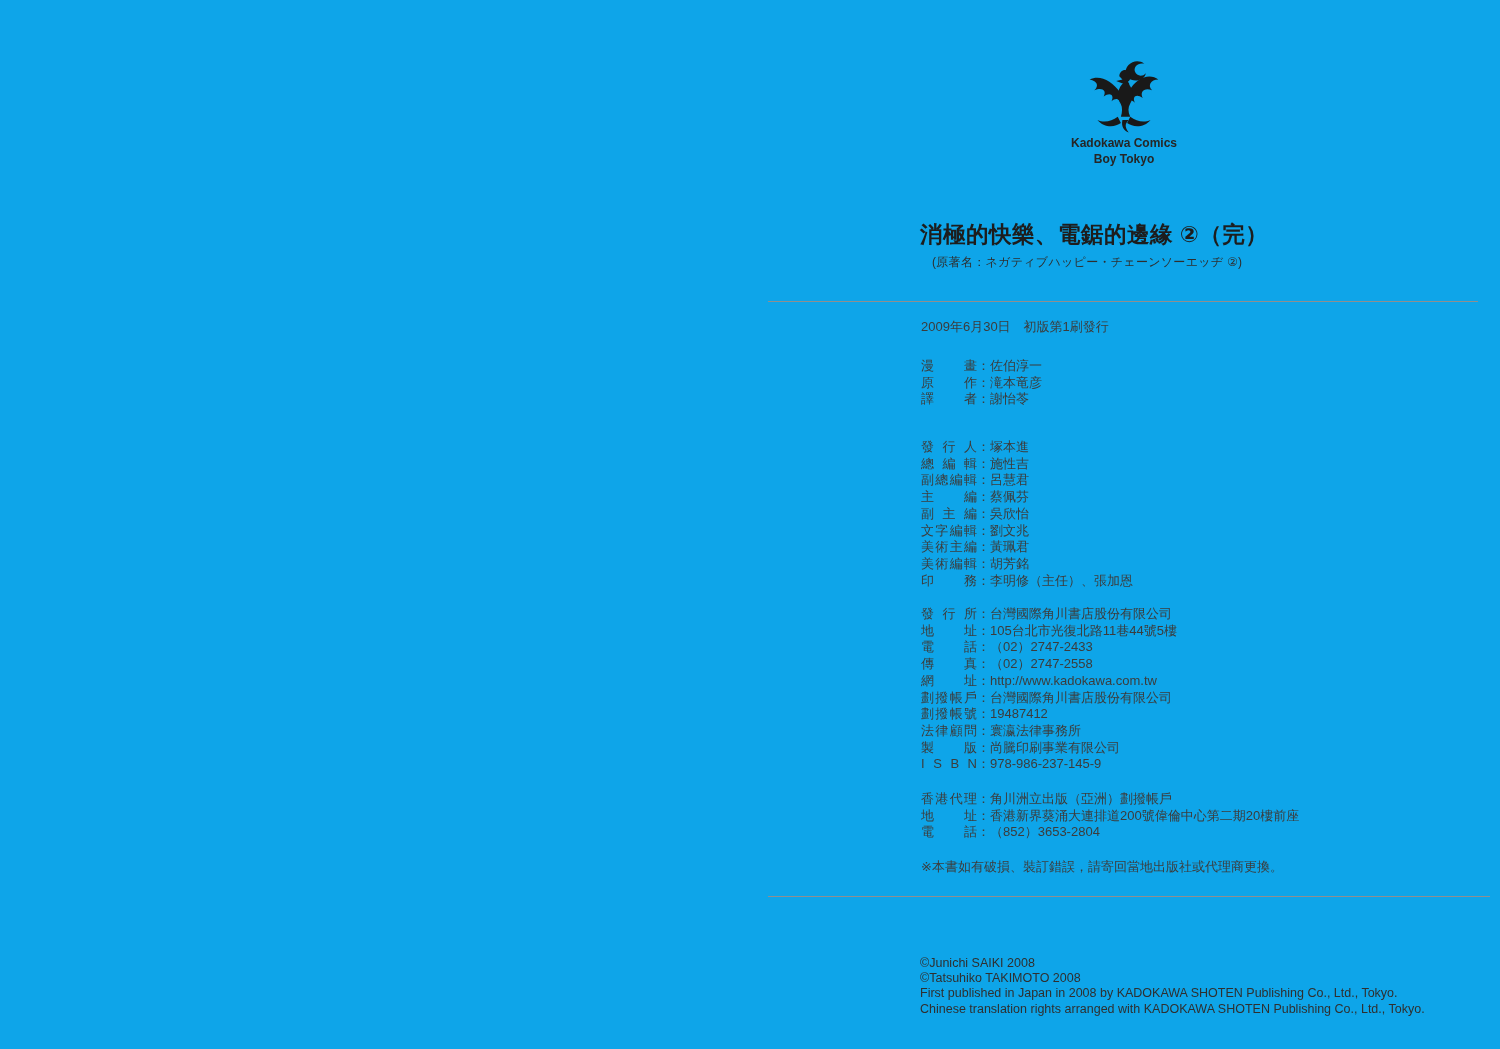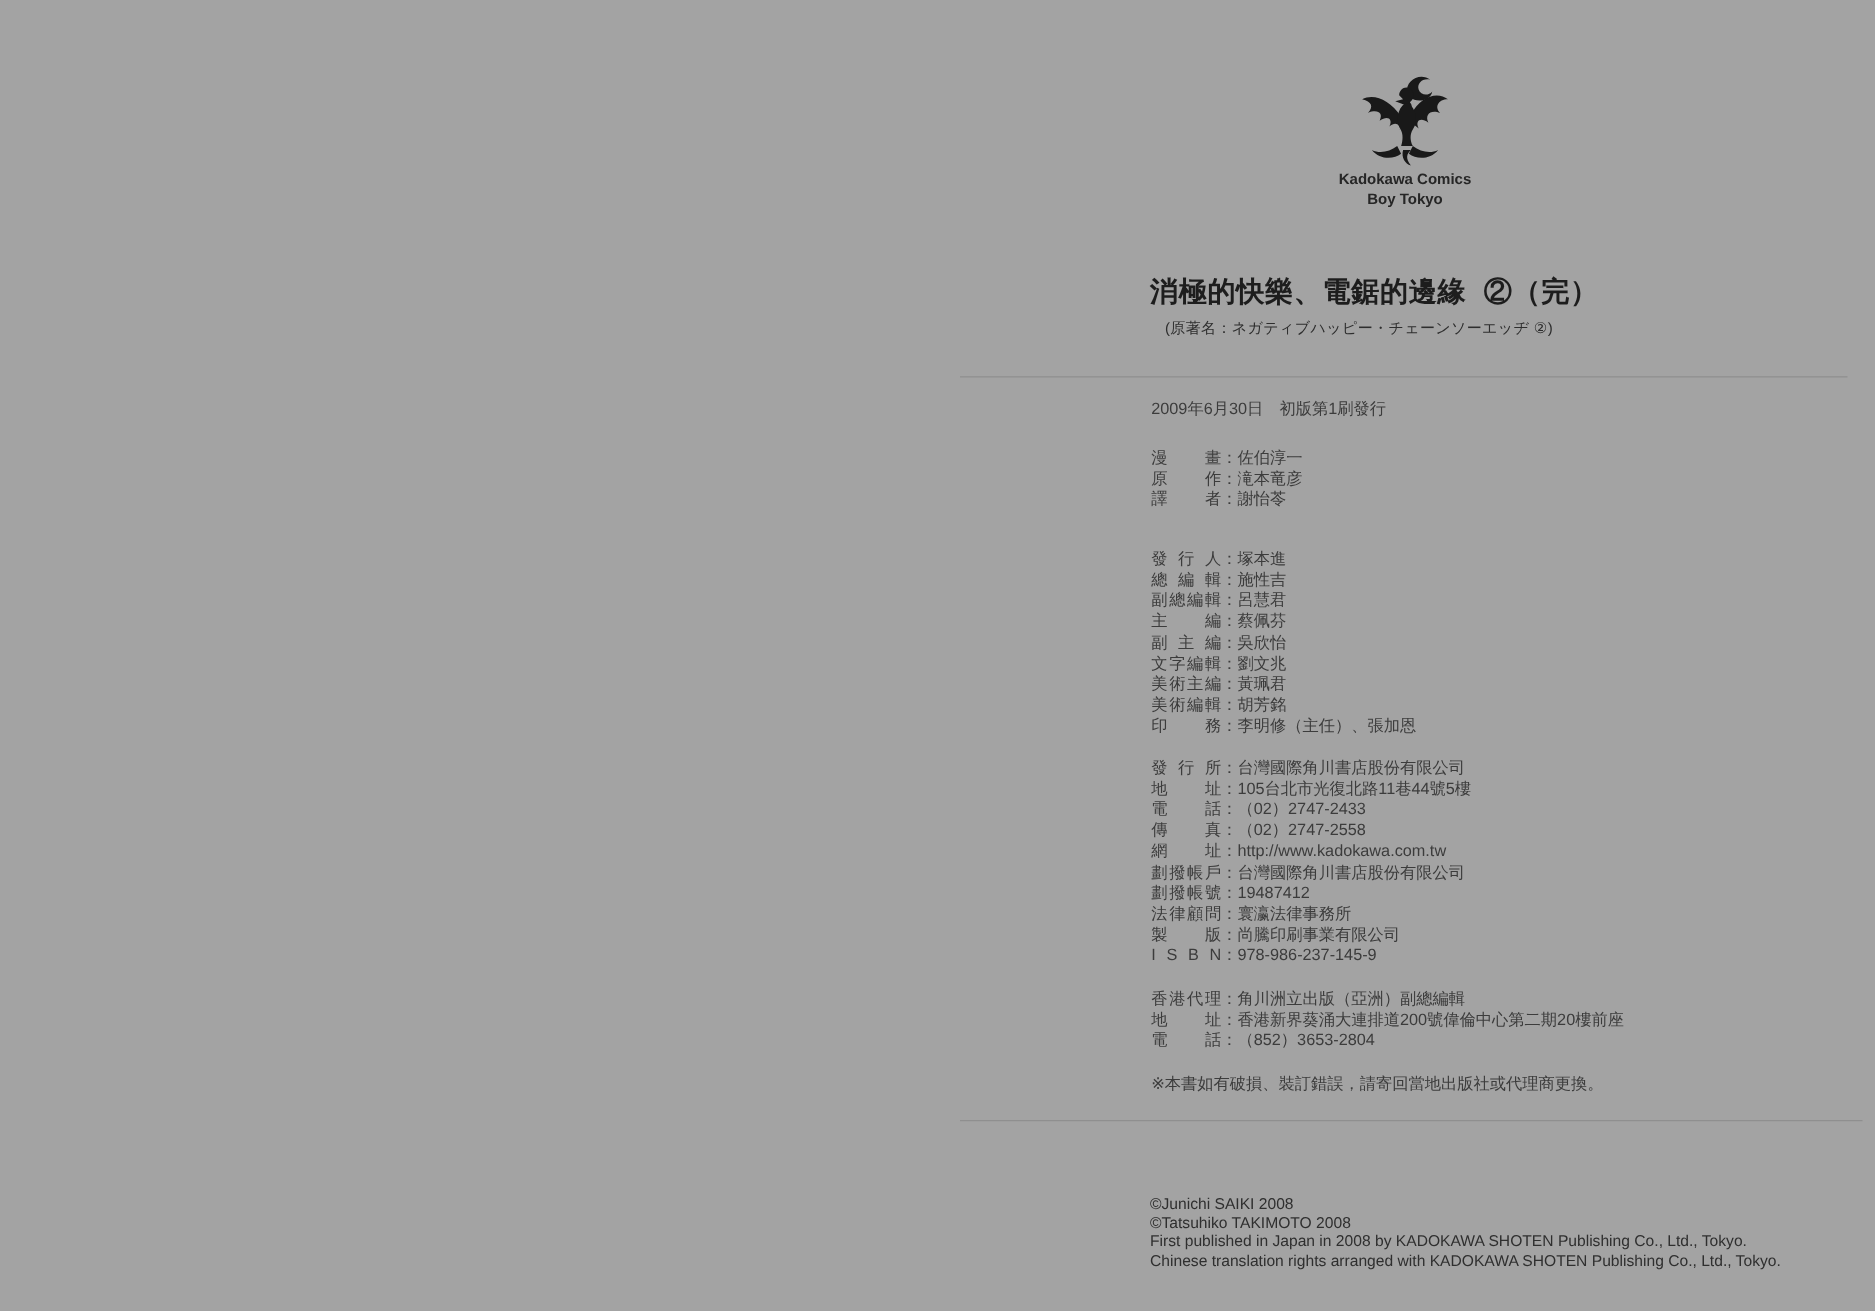--- a/index.html
+++ b/index.html
@@ -3,30 +3,30 @@
 <meta charset="utf-8">
 <style>
   html,body{margin:0;padding:0;}
   body{
     width:1500px;height:1049px;
     background:#fdfdfd;
     font-family:"Liberation Sans","DejaVu Sans",sans-serif;
     color:#3c3c3c;
     -webkit-font-smoothing:antialiased;
   }
-  .page{position:relative;width:1500px;height:1049px;overflow:hidden;background:#a3a3a3;}
+  .page{position:relative;width:1500px;height:1049px;overflow:hidden;background:#0ea5e9;}
 
   
   .logo-wrap{position:absolute;left:1038px;top:56px;width:172px;text-align:center;}
   .logo-wrap svg{display:block;margin:0 auto;}
   .logo-series{font-size:12px;font-weight:bold;color:#262626;line-height:14px;margin-top:2px;}
 
   
   .title-block{position:absolute;left:920px;top:220px;}
-  .book-title{margin:0;font-size:22.5px;font-weight:bold;color:#1d1d1d;letter-spacing:0.5px;line-height:30px;font-family:Liberation Mono, monospace;}
+  .book-title{margin:0;font-size:22.5px;font-weight:bold;color:#1d1d1d;letter-spacing:0.5px;line-height:30px;}
   .book-subtitle{margin:2px 0 0 12px;font-size:12px;color:#2e2e2e;letter-spacing:0.3px;line-height:21px;}
 
   
   .hrule{position:absolute;height:1px;background:#8f8f8f;}
   .rule-top{left:768px;top:301px;width:710px;}
   .rule-bottom{left:768px;top:896px;width:722px;}
 
   
   .edition-line{position:absolute;left:921px;top:318px;font-size:13px;color:#3c3c3c;}
   .rows{position:absolute;left:921px;font-size:13px;}
@@ -99,21 +99,21 @@
     <div class="row"><span class="lbl">傳 真</span><span class="sep">：</span><span class="val">（02）2747-2558</span></div>
     <div class="row"><span class="lbl">網 址</span><span class="sep">：</span><span class="val">http://www.kadokawa.com.tw</span></div>
     <div class="row"><span class="lbl">劃撥帳戶</span><span class="sep">：</span><span class="val">台灣國際角川書店股份有限公司</span></div>
     <div class="row"><span class="lbl">劃撥帳號</span><span class="sep">：</span><span class="val">19487412</span></div>
     <div class="row"><span class="lbl">法律顧問</span><span class="sep">：</span><span class="val">寰瀛法律事務所</span></div>
     <div class="row"><span class="lbl">製 版</span><span class="sep">：</span><span class="val">尚騰印刷事業有限公司</span></div>
     <div class="row"><span class="lbl">I S B N</span><span class="sep">：</span><span class="val">978-986-237-145-9</span></div>
   </div>
 
   <div class="rows hk-block">
-    <div class="row"><span class="lbl">香港代理</span><span class="sep">：</span><span class="val">角川洲立出版（亞洲）副總編輯</span></div>
+    <div class="row"><span class="lbl">香港代理</span><span class="sep">：</span><span class="val">角川洲立出版（亞洲）劃撥帳戶</span></div>
     <div class="row"><span class="lbl">地 址</span><span class="sep">：</span><span class="val">香港新界葵涌大連排道200號偉倫中心第二期20樓前座</span></div>
     <div class="row"><span class="lbl">電 話</span><span class="sep">：</span><span class="val">（852）3653-2804</span></div>
   </div>
 
   <div class="notice-line">※本書如有破損、裝訂錯誤，請寄回當地出版社或代理商更換。</div>
 
   <div class="hrule rule-bottom"></div>
 
   <div class="copyright-block">
     <div>©Junichi SAIKI 2008</div>

